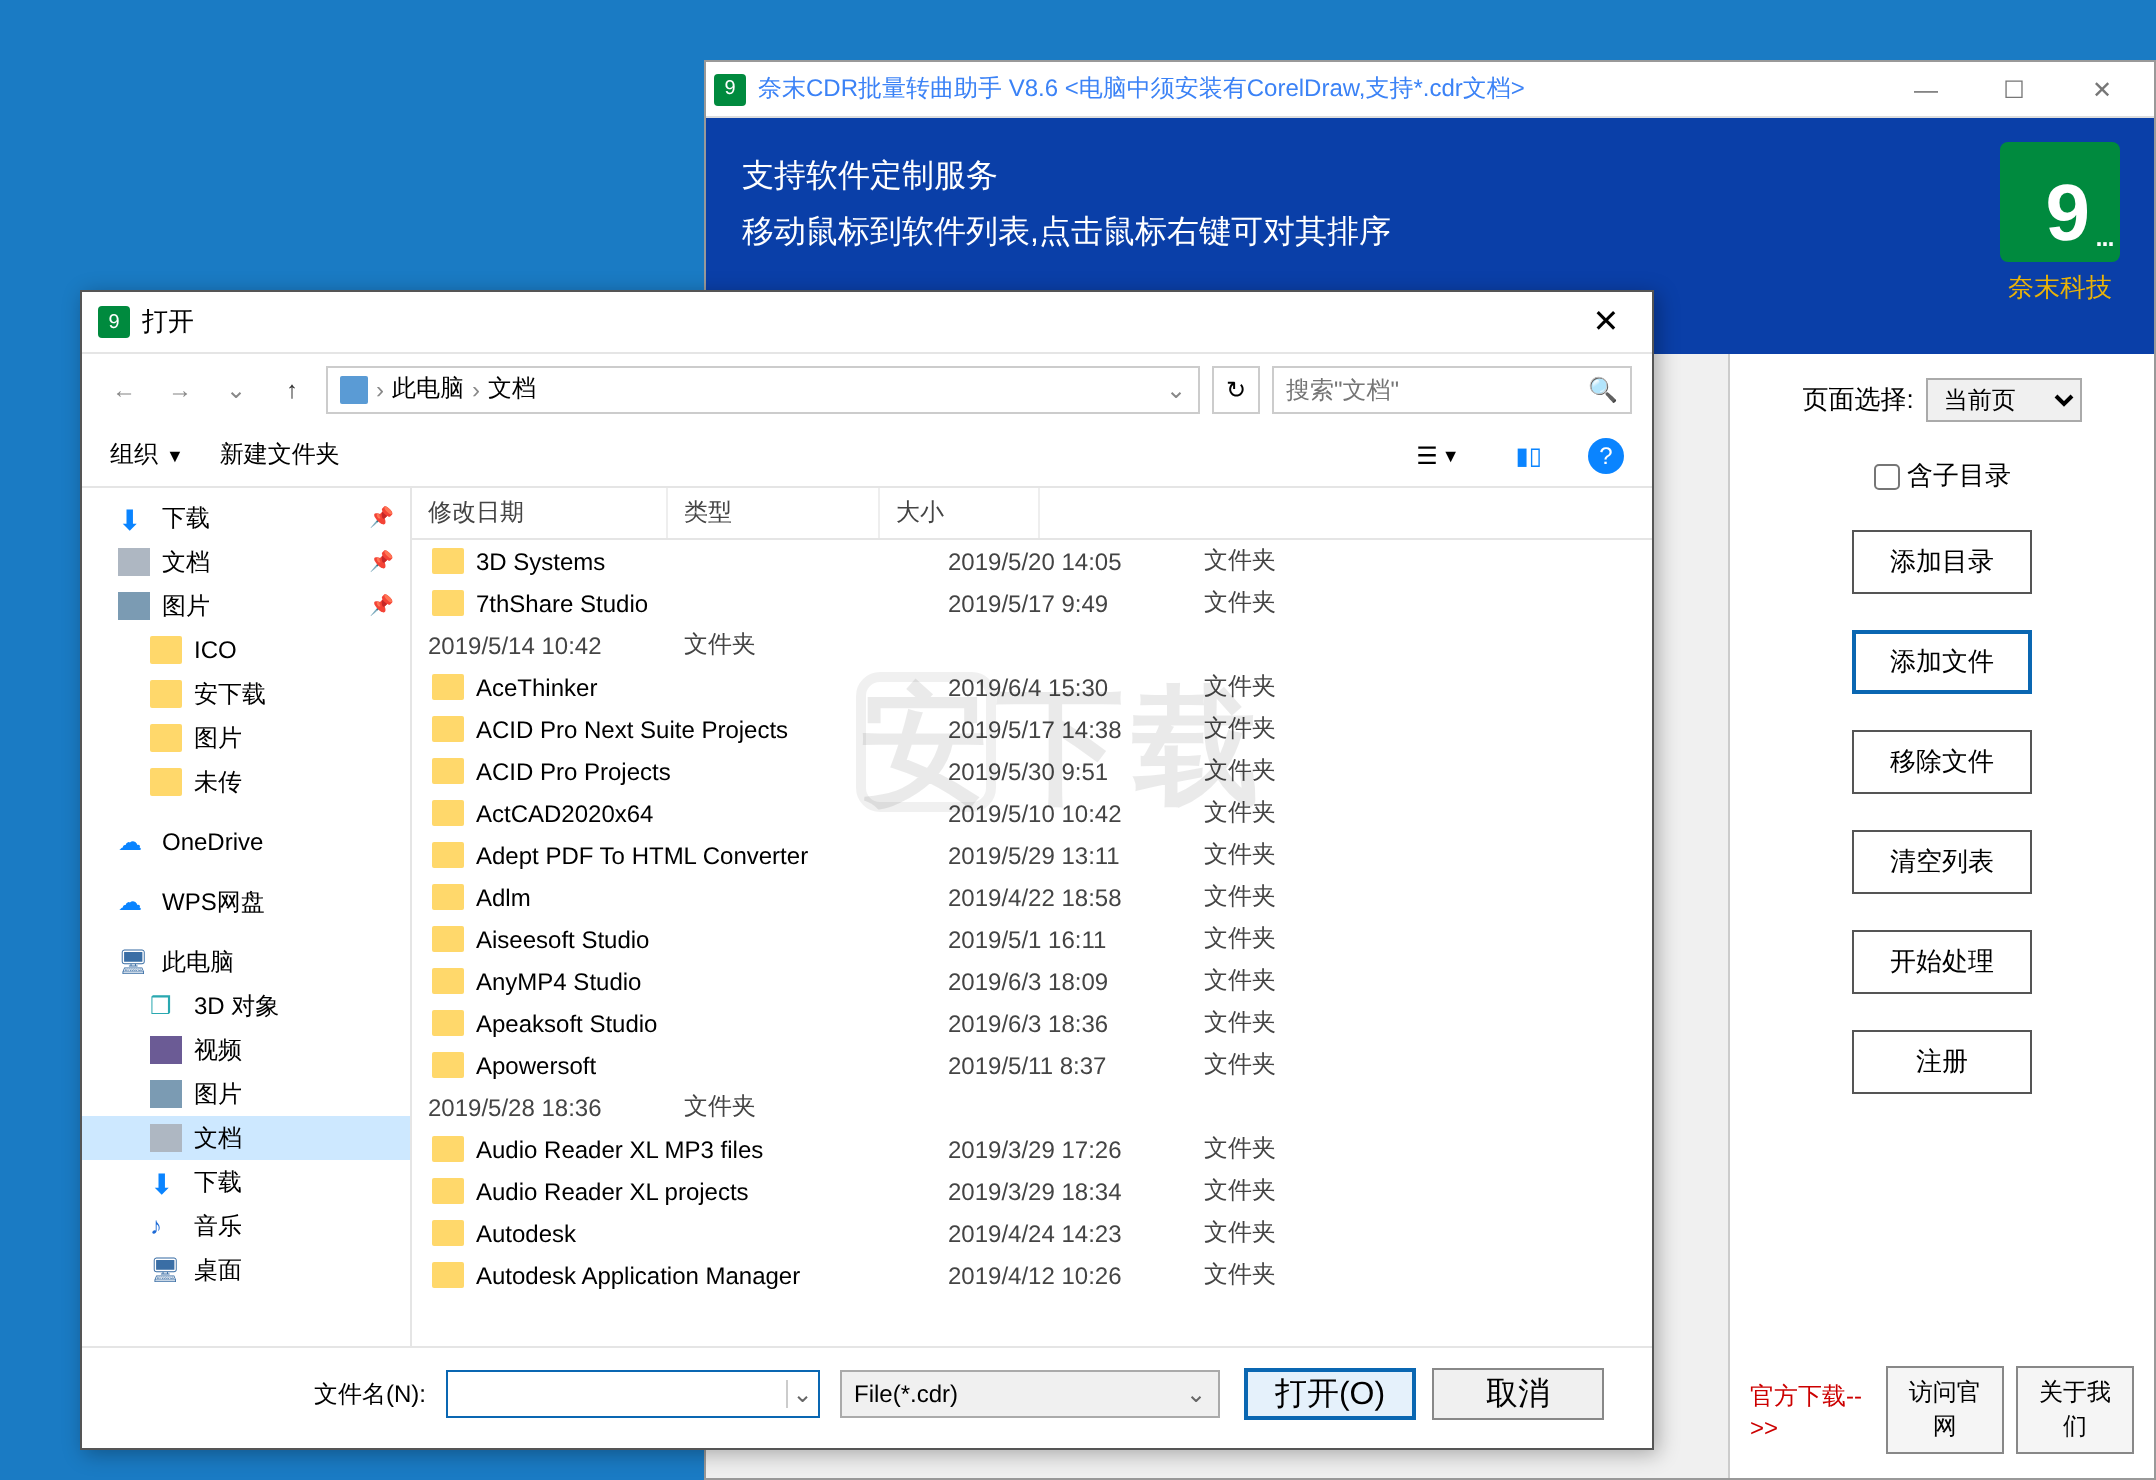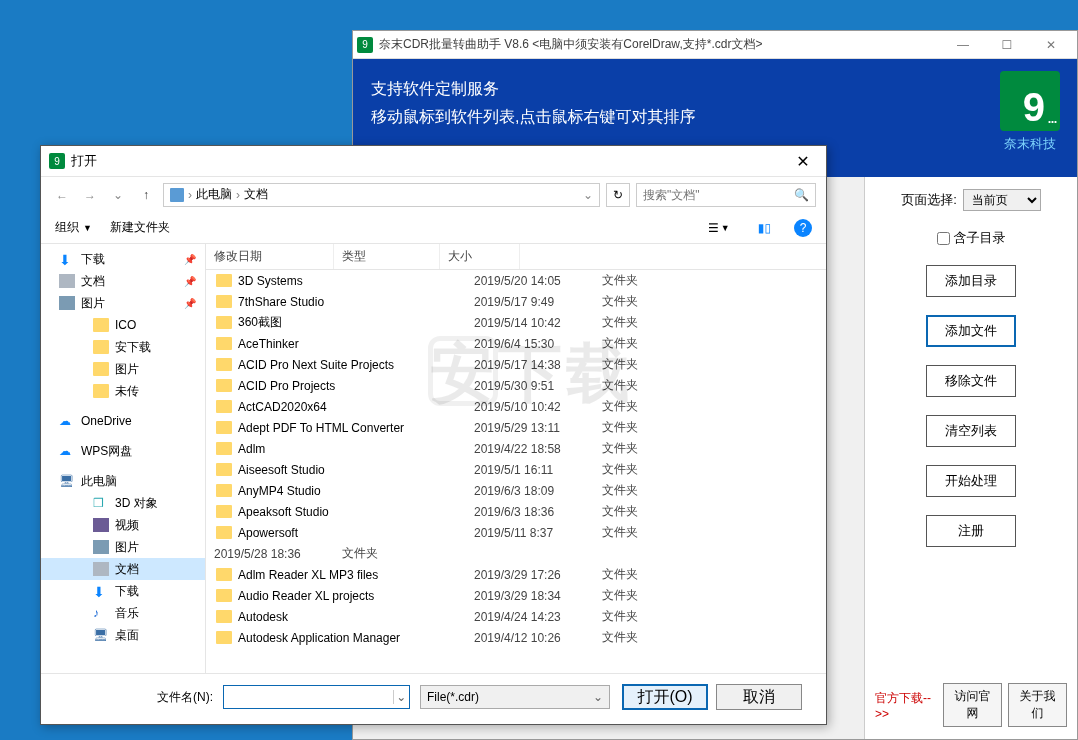--- a/index.html
+++ b/index.html
@@ -2,29 +2,29 @@
 <html><head>
 <meta charset="utf-8">
 <style>
 * { box-sizing: border-box; margin: 0; padding: 0; }
 body { font-family: "Microsoft YaHei", "Segoe UI", sans-serif; font-size: 12px; background: #1a7bc4; width: 1078px; height: 740px; overflow: hidden; position: relative; }
 
 
 .main-window { position: absolute; left: 352px; top: 30px; width: 726px; height: 710px; background: #fff; border: 1px solid #999; }
 .main-titlebar { height: 28px; background: #fff; display: flex; align-items: center; padding: 0 4px; border-bottom: 1px solid #ddd; }
 .main-titlebar .app-icon { width: 16px; height: 16px; background: #008a3e; color: #fff; display: inline-flex; align-items: center; justify-content: center; font-size: 10px; margin-right: 6px; border-radius: 2px; }
-.main-titlebar .title { color: #404040; font-size: 12px; flex: 1; }
+.main-titlebar .title { color: #3b82f6; font-size: 12px; flex: 1; }
 .main-titlebar .winbtn { width: 44px; height: 28px; display: inline-flex; align-items: center; justify-content: center; color: #777; cursor: pointer; }
 .banner { background: #0a3fa8; color: #fff; padding: 16px 18px 20px; position: relative; min-height: 118px; }
 .banner-line { font-size: 16px; line-height: 28px; }
 .banner-logo { position: absolute; right: 12px; top: 12px; width: 70px; text-align: center; }
 .banner-logo .ico { width: 60px; height: 60px; background: #008a3e; border-radius: 4px; margin: 0 auto 4px; display: flex; align-items: flex-end; justify-content: flex-end; padding: 4px; }
 .banner-logo .ico .nine { font-size: 40px; color: #fff; line-height: 1; font-weight: bold; }
 .banner-logo .ico .dots { color: #fff; font-size: 18px; line-height: 8px; margin-left: 2px; margin-bottom: 6px; letter-spacing: -2px;}
-.banner-logo .txt { color: #7dd3fc; font-size: 13px; }
+.banner-logo .txt { color: #eab308; font-size: 13px; }
 
 .main-body { display: flex; height: calc(100% - 28px - 118px); }
 .left-area { flex: 1; background: #f0f0f0; border-right: 1px solid #ccc; }
 .right-panel { width: 212px; padding: 12px 10px; display: flex; flex-direction: column; gap: 18px; align-items: center; background: #fff; position: relative; }
 .right-row { display: flex; align-items: center; gap: 6px; }
 .right-row label { font-size: 13px; }
 .right-row select { font-size: 12px; padding: 2px 4px; width: 78px; border: 1px solid #aaa; background: #f0f0f0; }
 .chk-row { display: flex; align-items: center; gap: 4px; font-size: 13px; }
 .side-btn { width: 90px; height: 32px; border: 1px solid #555; background: #fff; font-size: 13px; cursor: pointer; }
 .side-btn.active { border: 2px solid #0a67b2; }
@@ -51,21 +51,21 @@
 
 .dlg-toolbar { height: 32px; border-bottom: 1px solid #e5e5e5; display: flex; align-items: center; padding: 0 14px; gap: 18px; }
 .dlg-toolbar .tbtn { cursor: pointer; display: flex; align-items: center; gap: 4px; }
 .dlg-toolbar .spacer { flex: 1; }
 .view-dd { display: inline-flex; align-items: center; gap: 2px; padding: 2px 4px; border: 1px solid transparent; cursor: pointer; }
 .help-icon { width: 18px; height: 18px; border-radius: 50%; background: #0a84ff; color: #fff; display: inline-flex; align-items: center; justify-content: center; font-size: 12px; }
 
 .dlg-body { flex: 1; display: flex; overflow: hidden; }
 .tree { width: 165px; border-right: 1px solid #e5e5e5; overflow-y: auto; padding: 4px 0; }
 .tree-item { display: flex; align-items: center; height: 22px; padding: 0 4px 0 18px; gap: 6px; cursor: pointer; white-space: nowrap; }
-.tree-item.indent { padding-left: 52px; }
+.tree-item.indent { padding-left: 34px; }
 .tree-item.selected { background: #cde8ff; }
 .tree-pin { margin-left: auto; color: #888; font-size: 10px; padding-right: 4px; }
 .tree-icon { width: 16px; height: 14px; display: inline-block; flex-shrink: 0; }
 .fld { background: #ffd86b; border-radius: 1px; }
 .ico-dl { color: #0a84ff; font-size: 14px; }
 .ico-doc { background: #aeb7c2; }
 .ico-pic { background: #7b9bb3; }
 .ico-cloud { color: #0a84ff; }
 .ico-pc { color: #3a6ea5; }
 .ico-3d { color: #2aa8b0; }
@@ -281,24 +281,20 @@
           </div>
           <div class="file-row">
             <div class="c-name">
               <span class="folder-icon"></span>
               <span>7thShare Studio</span>
             </div>
             <div class="c-date">2019/5/17 9:49</div>
             <div class="c-type">文件夹</div>
           </div>
           <div class="file-row">
-            <div class="c-name">
-              <span class="folder-icon"></span>
-              <span>360截图</span>
-            </div>
             <div class="c-date">2019/5/14 10:42</div>
             <div class="c-type">文件夹</div>
           </div>
           <div class="file-row">
             <div class="c-name">
               <span class="folder-icon"></span>
               <span>AceThinker</span>
             </div>
             <div class="c-date">2019/6/4 15:30</div>
             <div class="c-type">文件夹</div>
@@ -375,21 +371,21 @@
             <div class="c-date">2019/5/11 8:37</div>
             <div class="c-type">文件夹</div>
           </div>
           <div class="file-row">
             <div class="c-date">2019/5/28 18:36</div>
             <div class="c-type">文件夹</div>
           </div>
           <div class="file-row">
             <div class="c-name">
               <span class="folder-icon"></span>
-              <span>Adlm Reader XL MP3 files</span>
+              <span>Audio Reader XL MP3 files</span>
             </div>
             <div class="c-date">2019/3/29 17:26</div>
             <div class="c-type">文件夹</div>
           </div>
           <div class="file-row">
             <div class="c-name">
               <span class="folder-icon"></span>
               <span>Audio Reader XL projects</span>
             </div>
             <div class="c-date">2019/3/29 18:34</div>

